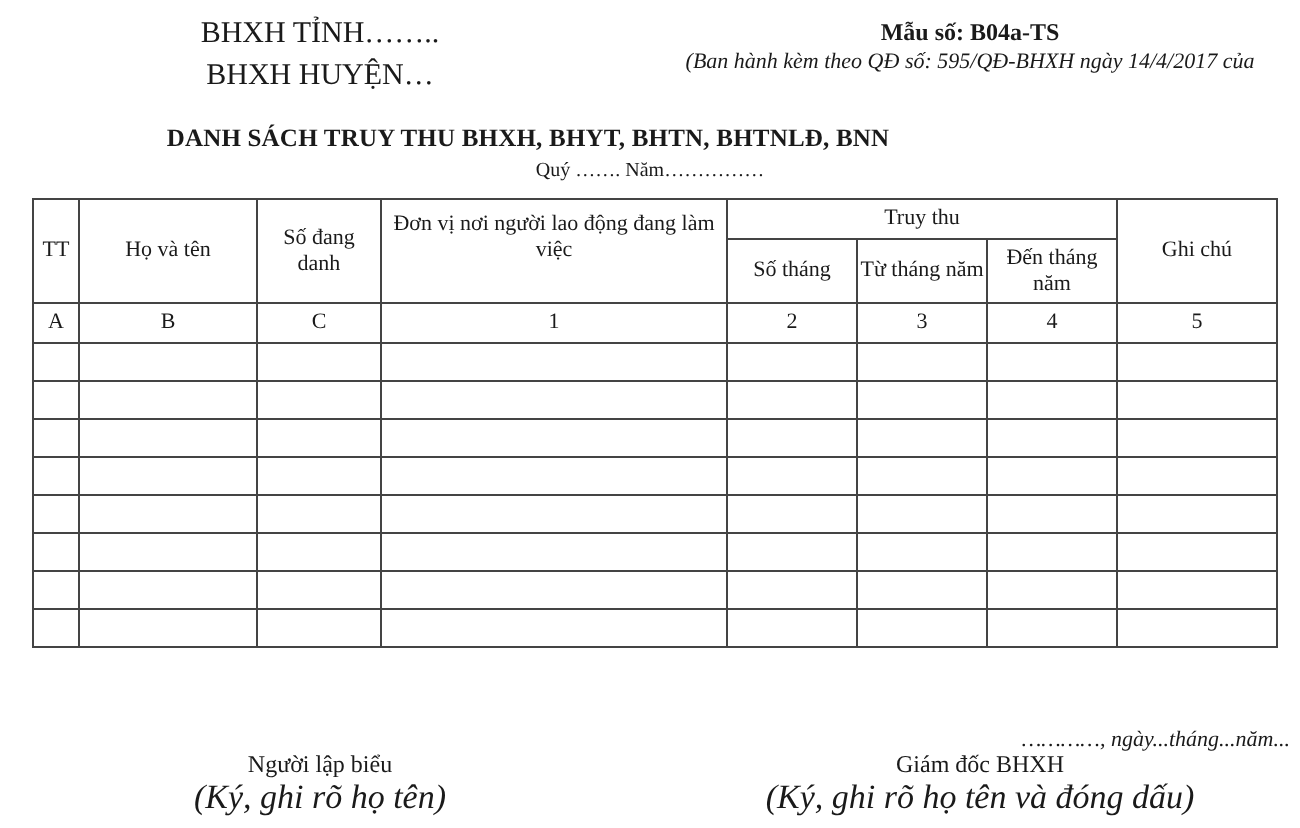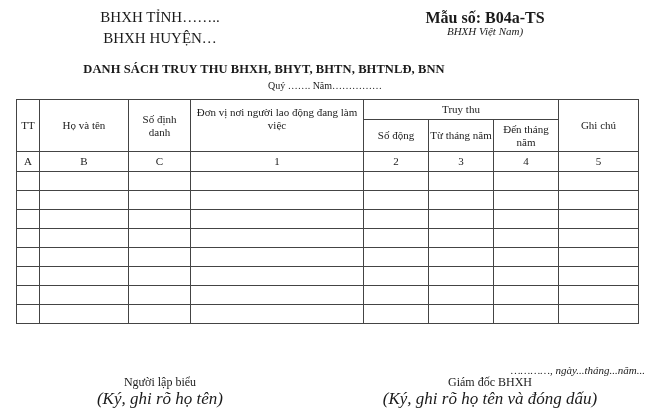--- a/index.html
+++ b/index.html
@@ -1,69 +1,69 @@
 <!DOCTYPE html>
 <html><head>
 <meta charset="utf-8">
 <style>
   html, body { margin:0; padding:0; background:#ffffff; }
   body { width:650px; height:414px; position:relative; overflow:hidden;
          font-family:"Liberation Serif", "DejaVu Serif", serif; color:#1a1a1a; }
   .abs { position:absolute; }
   .center { text-align:center; }
   .org { font-size:15px; }
-  .form-no { font-size:16px; font-weight:bold; }
+  .form-no { font-size:12px; font-weight:bold; }
   .form-note { font-size:11px; font-style:italic; line-height:14px; }
   .title { font-size:12.5px; font-weight:bold; letter-spacing:0.1px; }
   .period { font-size:10px; }
   table.grid { position:absolute; left:16px; top:99px; border-collapse:collapse;
                table-layout:fixed; width:622px; font-size:11px; }
   table.grid td, table.grid th { border:1.3px solid #444; padding:0; text-align:center;
                vertical-align:middle; font-weight:normal; line-height:13px; }
   table.grid th.v { border-left-color:#888; }
   .sig-title { font-size:12px; font-weight:normal; }
   .sig-note { font-size:17px; font-style:italic; }
   .date-line { font-size:11px; font-style:italic; }
 </style>
 </head>
 <body>
 
 <div class="abs org center" style="left:100px; top:9px; width:120px;">BHXH TỈNH……..</div>
 <div class="abs org center" style="left:100px; top:30px; width:120px;">BHXH HUYỆN…</div>
 
 <div class="abs form-no center" style="left:330px; top:9px; width:310px;">Mẫu số: B04a-TS</div>
 <div class="abs form-note center" style="left:325px; top:24px; width:320px;">
-  <div>BHXH Việt Nam)</div>
+  <div>(Ban hành kèm theo QĐ số: 595/QĐ-BHXH ngày 14/4/2017 của</div>
 </div>
 
 <div class="abs title center" style="left:0; top:62px; width:528px;">DANH SÁCH TRUY THU BHXH, BHYT, BHTN, BHTNLĐ, BNN</div>
 <div class="abs period center" style="left:0; top:80px; width:650px;">Quý ……. Năm……………</div>
 
 <table class="grid">
   <colgroup>
     <col style="width:23px">
       <col style="width:89px">
       <col style="width:62px">
       <col style="width:173px">
     <col style="width:65px">
       <col style="width:65px">
       <col style="width:65px">
       <col style="width:80px">
   </colgroup>
   <tbody>
       <tr style="height:20px">
     <th rowspan="2">TT</th>
     <th rowspan="2" class="v">Họ và tên</th>
-    <th rowspan="2" style="padding:0 6px">Số định danh</th>
+    <th rowspan="2" style="padding:0 6px">Số đang danh</th>
     <th rowspan="2" style="vertical-align:top; padding-top:6px">Đơn vị nơi người lao động đang làm việc</th>
     <th colspan="3">Truy thu</th>
     <th rowspan="2">Ghi chú</th>
   </tr>
   <tr style="height:32px">
-    <th>Số động</th>
+    <th>Số tháng</th>
     <th style="white-space:nowrap">Từ tháng năm</th>
     <th style="padding:0 8px">Đến tháng năm</th>
   </tr>
   <tr style="height:20px">
     <td>A</td>
     <td class="v">B</td>
     <td>C</td>
     <td>1</td>
     <td>2</td>
     <td>3</td>

